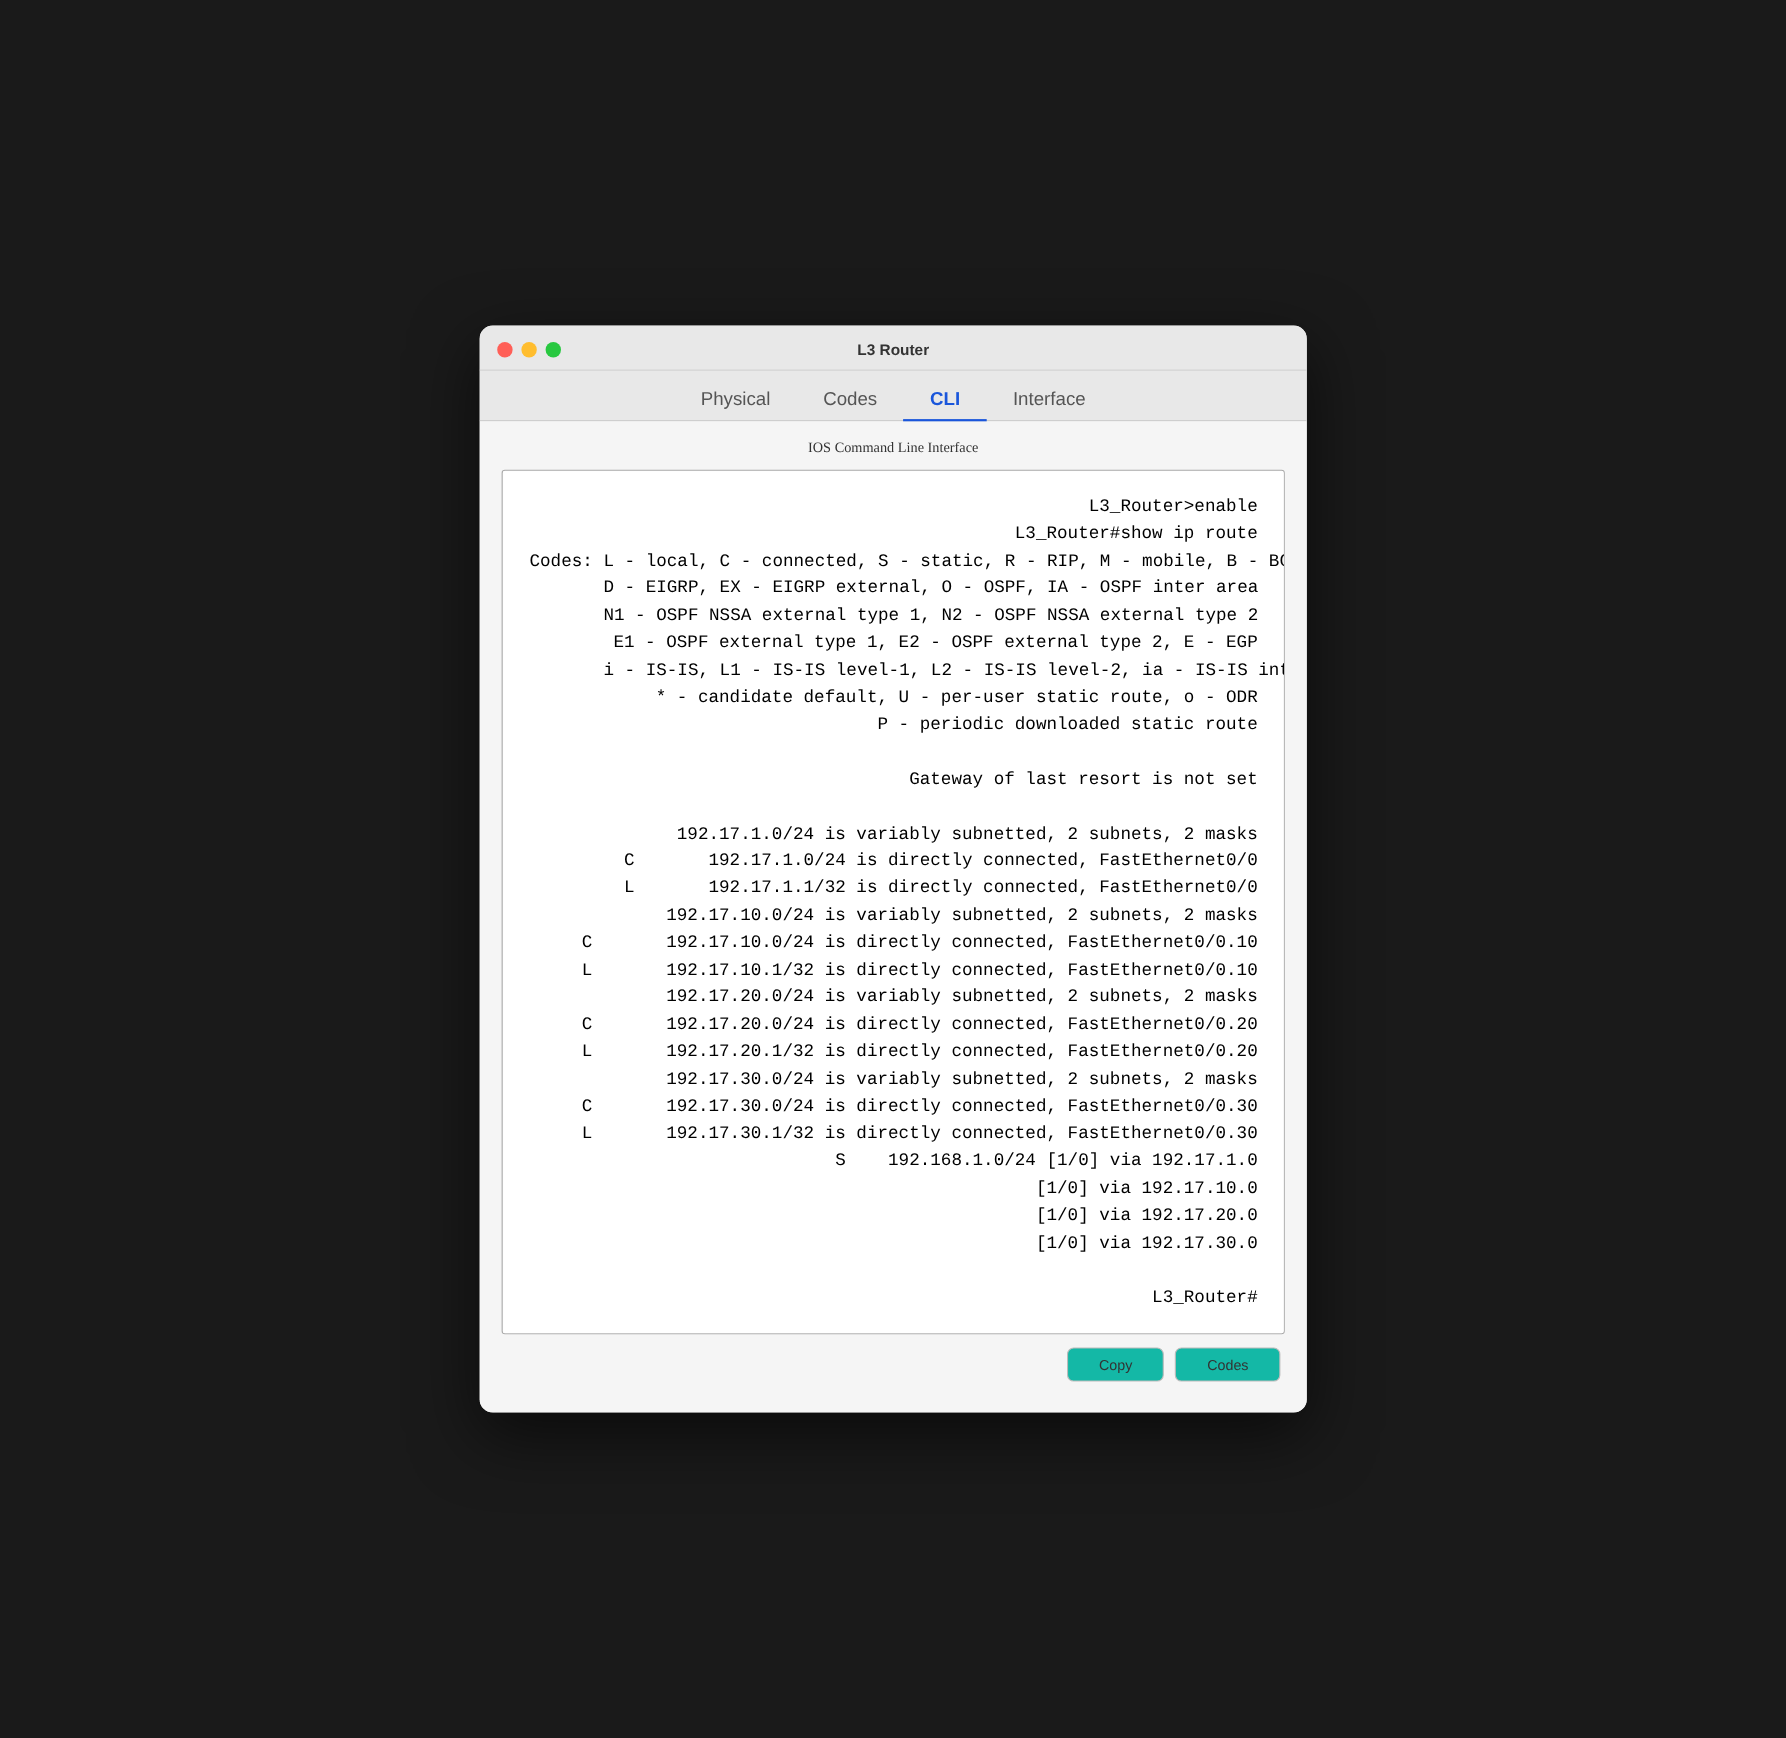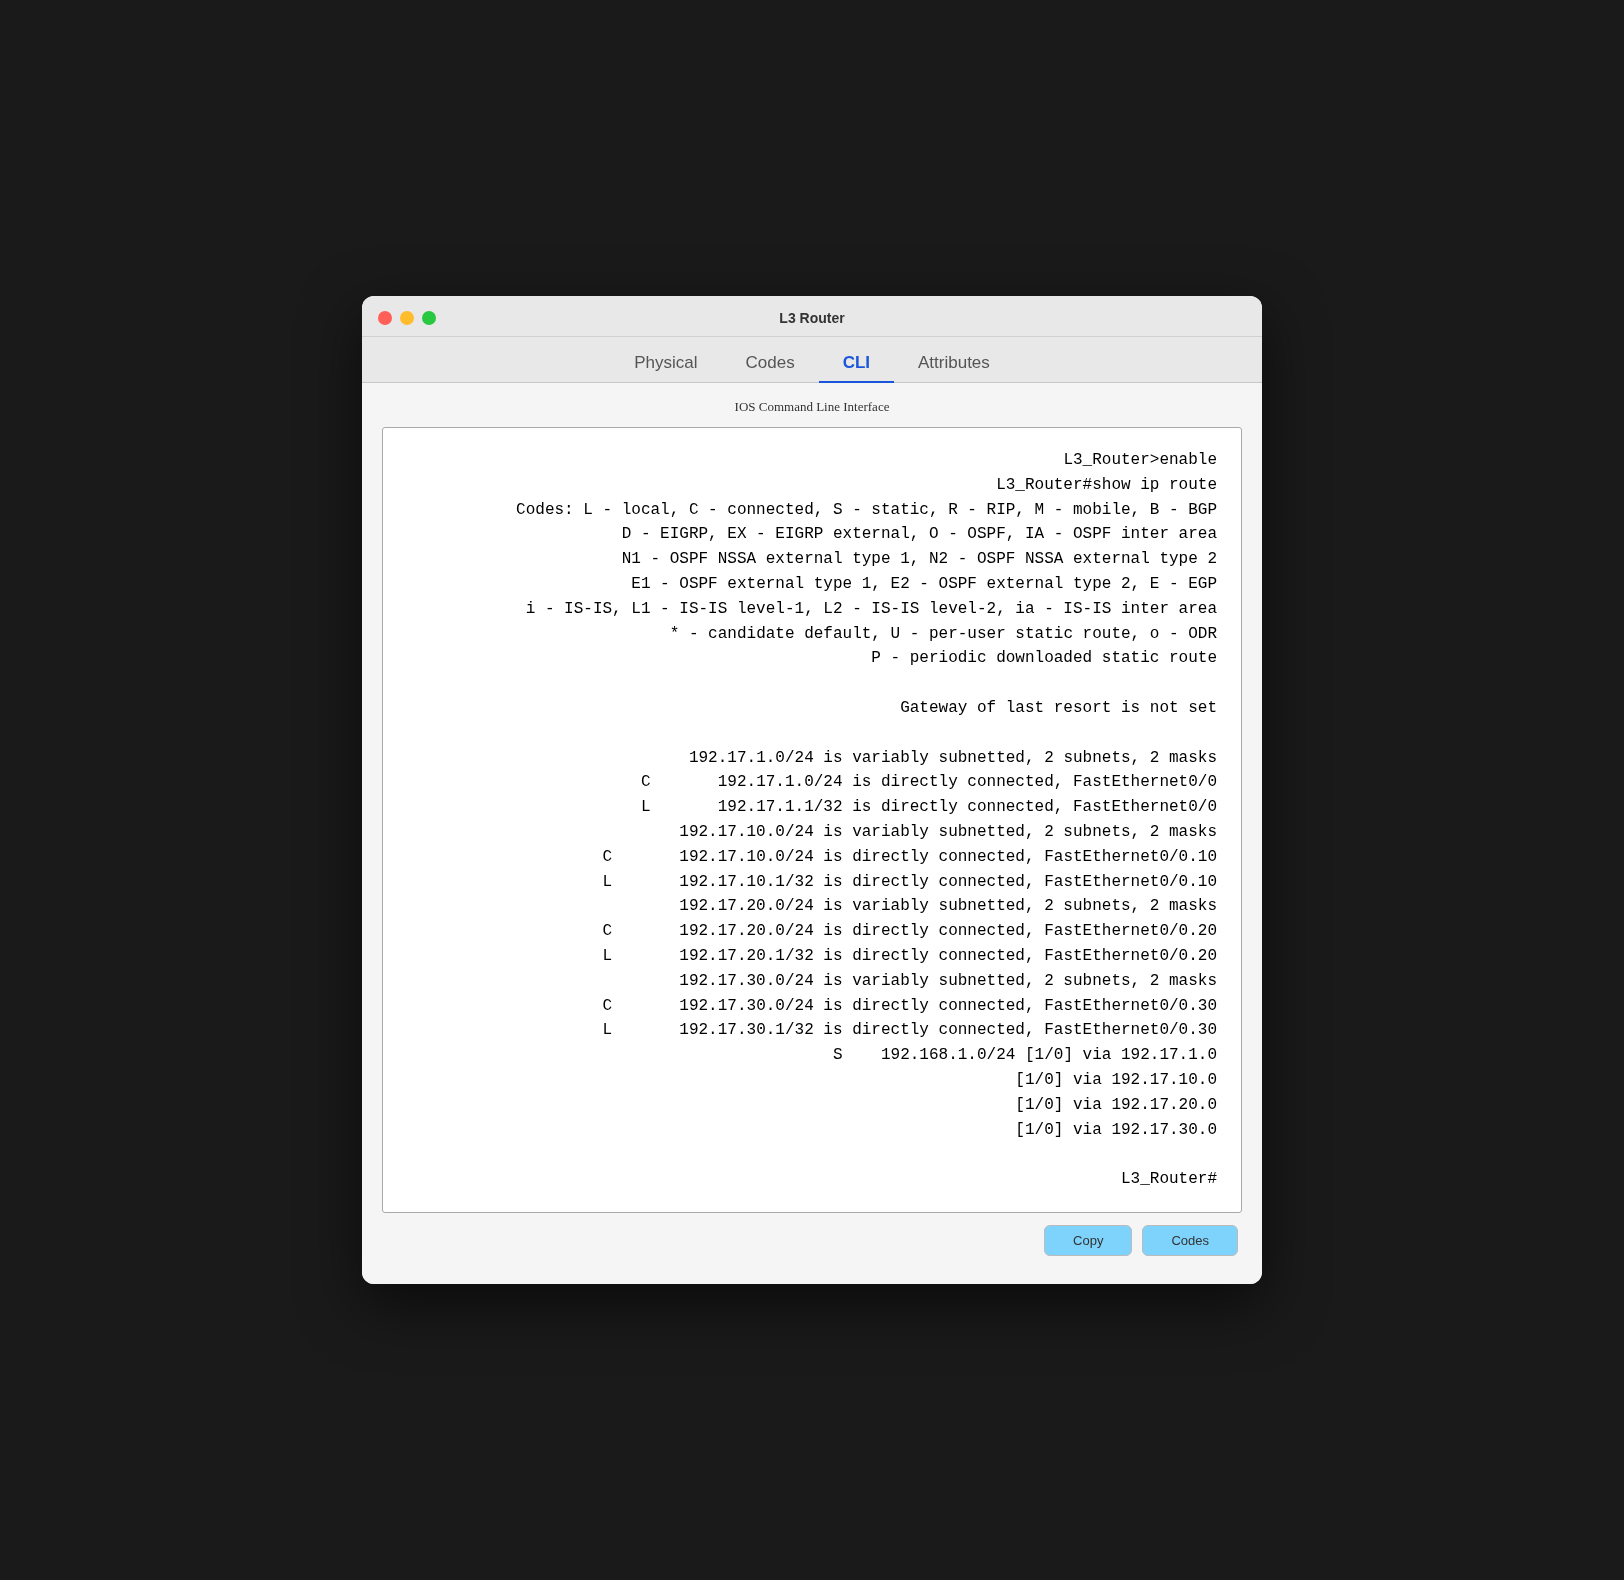--- a/index.html
+++ b/index.html
@@ -13,21 +13,21 @@
       display: flex;
       justify-content: center;
       align-items: center;
       min-height: 100vh;
       font-family: -apple-system, BlinkMacSystemFont, 'Helvetica Neue', Arial, sans-serif;
     }
 
     .window {
       background: #f0f0f0;
       border-radius: 12px;
-      width: 900px;
+      width: 752px;
       box-shadow: 0 20px 60px rgba(0,0,0,0.6);
       overflow: hidden;
     }
 
     .titlebar {
       background: #e8e8e8;
       padding: 14px 16px 10px 16px;
       display: flex;
       align-items: center;
       justify-content: center;
@@ -114,21 +114,21 @@
     }
 
     .button-row {
       display: flex;
       justify-content: flex-end;
       gap: 10px;
       padding: 12px 4px 12px 4px;
     }
 
     .action-btn {
-      background: #7dd3fc;
+      background: #14b8a6;
       border: 1px solid #bbb;
       border-radius: 6px;
       padding: 7px 28px;
       font-size: 13px;
       color: #333;
       cursor: pointer;
       font-family: -apple-system, BlinkMacSystemFont, 'Helvetica Neue', Arial, sans-serif;
     }
 
     .footer-bar {
@@ -164,21 +164,21 @@
       <button class="window-btn btn-minimize"></button>
       <button class="window-btn btn-maximize"></button>
     </div>
     <span class="window-title">L3 Router</span>
   </div>
 
   <div class="tabs">
     <div class="tab">Physical</div>
     <div class="tab">Codes</div>
     <div class="tab active">CLI</div>
-    <div class="tab">Attributes</div>
+    <div class="tab">Interface</div>
   </div>
 
   <div class="content-area">
     <div class="section-label">IOS Command Line Interface</div>
 
     <div class="terminal">L3_Router&gt;enable
 L3_Router#show ip route
 Codes: L - local, C - connected, S - static, R - RIP, M - mobile, B - BGP
        D - EIGRP, EX - EIGRP external, O - OSPF, IA - OSPF inter area
        N1 - OSPF NSSA external type 1, N2 - OSPF NSSA external type 2

